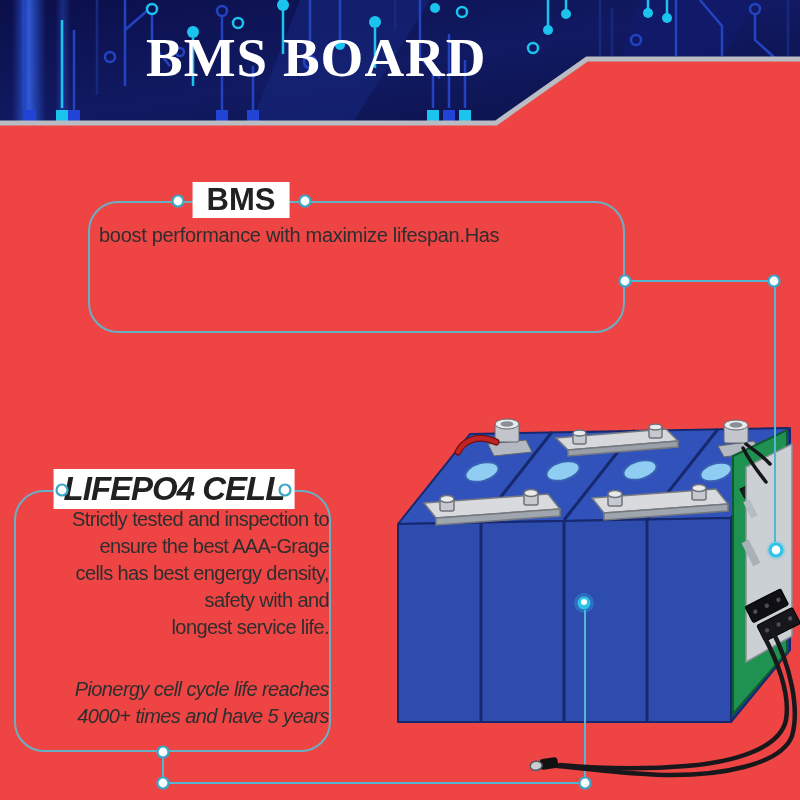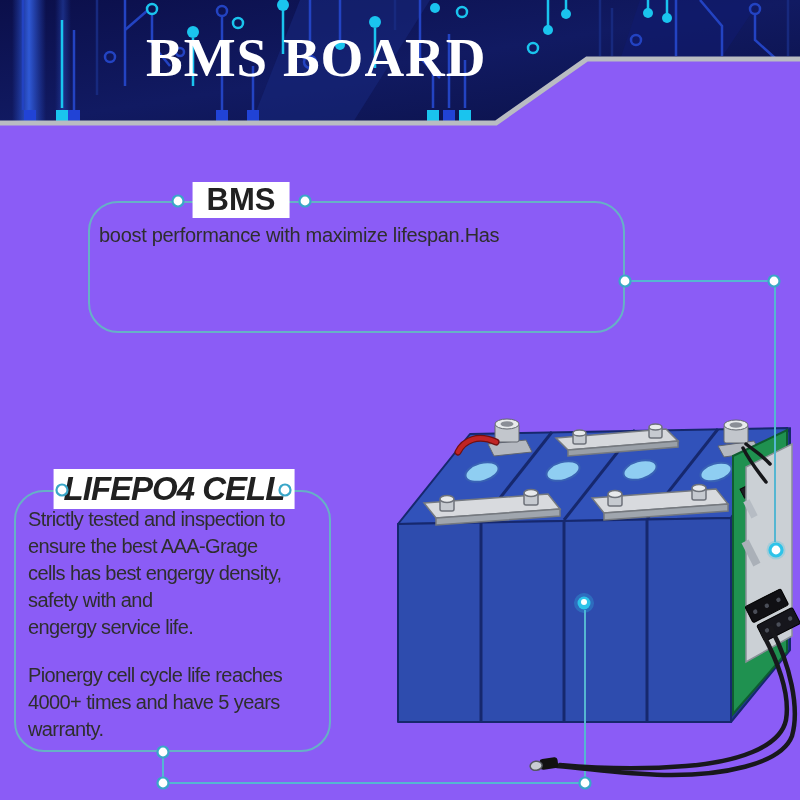--- a/index.html
+++ b/index.html
@@ -1,31 +1,31 @@
 <!DOCTYPE html>
 <html><head>
 <meta charset="utf-8">
 <style>
   html,body{margin:0;padding:0;background:#e8e8e8;}
-  .page{position:relative;width:800px;height:800px;background:#8b5cf6;overflow:hidden;
+  .page{position:relative;width:800px;height:800px;background:#ef4444;overflow:hidden;
         font-family:"Liberation Sans",sans-serif;}
   .banner-title{position:absolute;left:146px;top:30px;z-index:2;color:#ffffff;
         font-family:"Liberation Serif",serif;font-weight:700;font-size:55px;line-height:55px;
         letter-spacing:1px;white-space:nowrap;}
   .callout-box{position:absolute;border:2px solid #66b1c6;border-radius:30px;
         box-sizing:border-box;background:transparent;z-index:2;}
   .box-title{position:absolute;z-index:3;background:#ffffff;color:#212121;font-weight:700;
         white-space:nowrap;transform:translateX(-50%);}
   #bms-title{left:241px;top:182px;font-size:31px;line-height:36px;padding:0 14px;letter-spacing:0;}
   #lp-title{left:174px;top:469px;font-size:33px;line-height:40px;padding:0 10px;letter-spacing:-1px;font-style:italic;}
   .body-text{color:#2e2e2e;}
   #bms-box .body-text{padding:17px 0 0 9px;font-size:20px;line-height:30px;letter-spacing:-0.3px;}
   #lp-box .body-text{padding:14px 0 0 12px;font-size:20px;line-height:27px;letter-spacing:-0.6px;}
   .tline{white-space:nowrap;}
-  .para2{margin-top:21px;}
+  .para2{margin-top:35px;font-style:italic;}
   svg.layer{position:absolute;left:0;top:0;pointer-events:none;}
   #banner-svg{z-index:1;}
   #main-svg{z-index:4;}
 </style>
 </head>
 <body>
 
 <div class="page">
 
   <svg id="banner-svg" class="layer" width="800" height="130" viewBox="0 0 800 130">
@@ -137,33 +137,32 @@
 
   <div class="banner-title">BMS BOARD</div>
 
   <div id="bms-box" class="callout-box" style="left:88px;top:201px;width:537px;height:132px;">
     <div class="body-text">
       <div class="tline">boost performance with maximize lifespan.Has</div>
     </div>
   </div>
   <div id="bms-title" class="box-title">BMS</div>
 
-  <div id="lp-box" class="callout-box" style="left:14px;top:490px;width:317px;height:262px;">
+  <div id="lp-box" class="callout-box" style="left:14px;top:490px;width:317px;height:262px;text-align:right;">
     <div class="body-text">
       <div>
         <div class="tline">Strictly tested and inspection to</div>
         <div class="tline">ensure the best AAA-Grage</div>
         <div class="tline">cells has best engergy density,</div>
         <div class="tline">safety with and</div>
-        <div class="tline">engergy service life.</div>
+        <div class="tline">longest service life.</div>
       </div>
       <div class="para2">
         <div class="tline">Pionergy cell cycle life reaches</div>
         <div class="tline">4000+ times and have 5 years</div>
-        <div class="tline"> warranty.</div>
       </div>
     </div>
   </div>
   <div id="lp-title" class="box-title">LIFEPO4 CELL</div>
 
   <svg id="main-svg" class="layer" width="800" height="800" viewBox="0 0 800 800">
 
     <g stroke-linejoin="round">
       <polygon points="398,524 470,434 788,428 731,518" fill="#3152ba" stroke="#16286e" stroke-width="2"></polygon>
       <polygon points="731,518 790,428 790,650 731,722" fill="#22388e" stroke="#16286e" stroke-width="2"></polygon>

